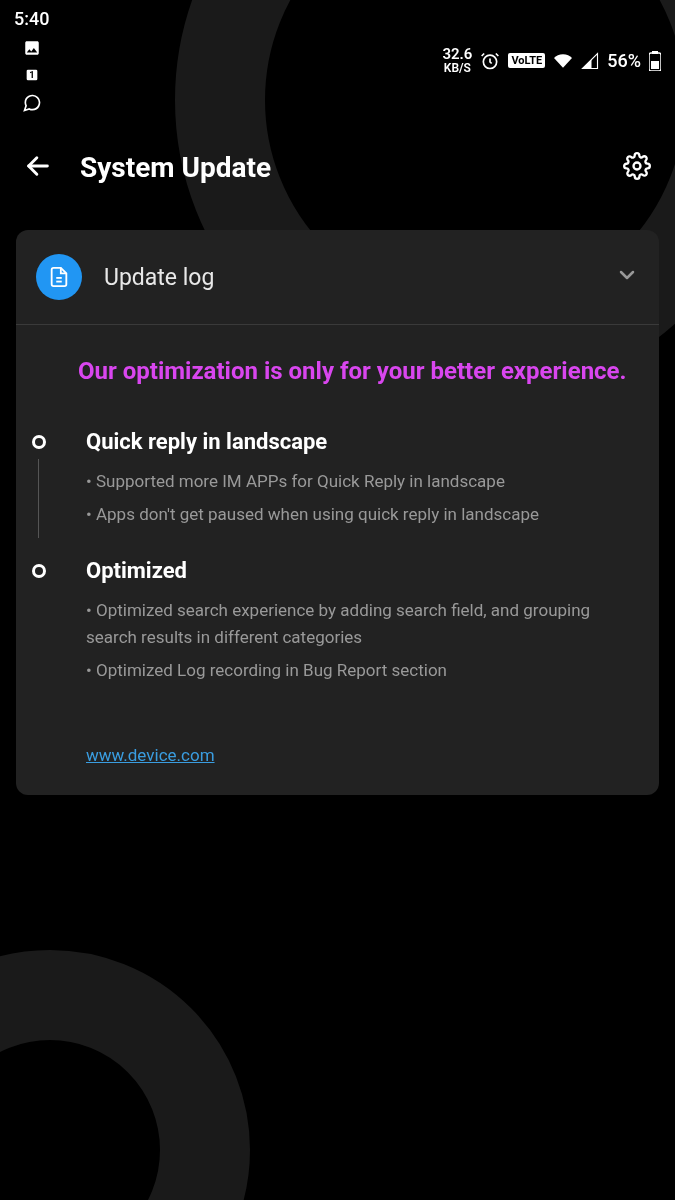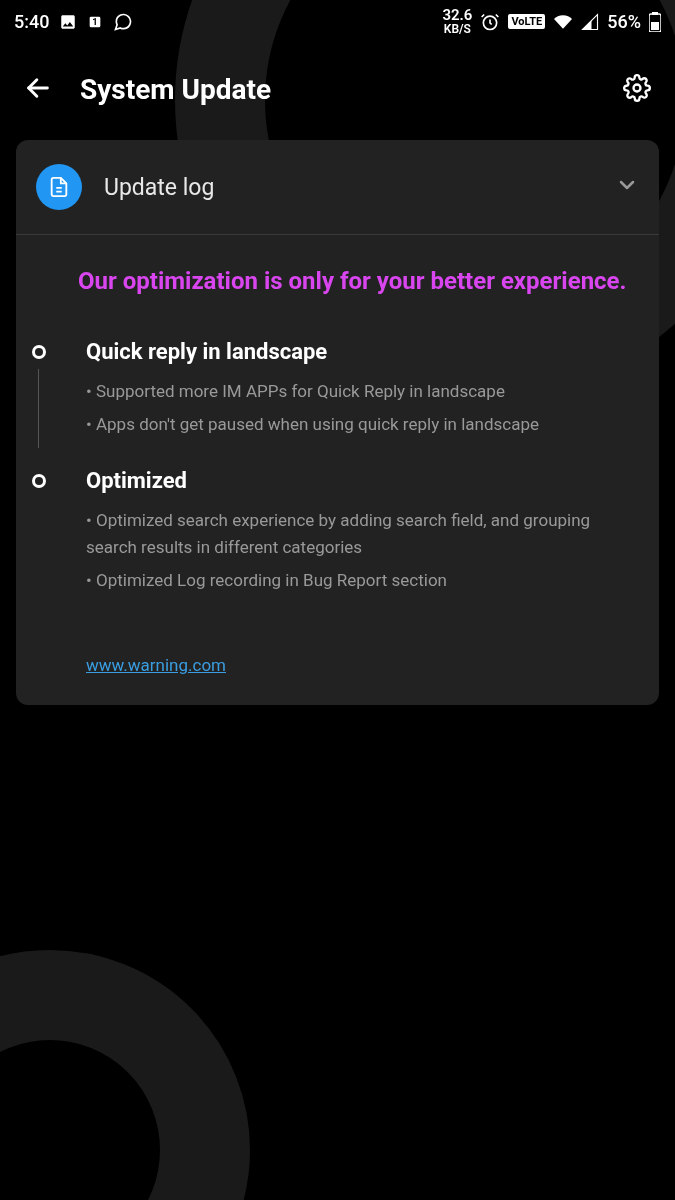--- a/index.html
+++ b/index.html
@@ -49,20 +49,21 @@
       justify-content: space-between;
       align-items: center;
       padding: 8px 14px;
       font-size: 18px;
       font-weight: 500;
     }
     .status-left {
       display: flex;
       align-items: center;
       gap: 10px;
+      flex-direction: column;
     }
     .status-right {
       display: flex;
       align-items: center;
       gap: 8px;
     }
     .status-icon {
       display: flex;
       align-items: center;
     }
@@ -102,21 +103,21 @@
       align-items: center;
       gap: 28px;
     }
     .page-title {
       font-size: 28px;
       font-weight: 700;
     }
     .card {
       position: relative;
       z-index: 10;
-      margin: 4px 16px;
+      margin: 16px 16px;
       background: #222222;
       border-radius: 12px;
       overflow: hidden;
     }
     .card-header {
       display: flex;
       align-items: center;
       padding: 24px 20px;
       border-bottom: 1px solid #3a3a3a;
     }
@@ -301,15 +302,15 @@
       <div class="section-item">•  Apps don't get paused when using quick reply in landscape</div>
     </div>
 
     <div class="section">
       <div class="section-marker"></div>
       <div class="section-title">Optimized</div>
       <div class="section-item">•  Optimized search experience by adding search field, and grouping search results in different categories</div>
       <div class="section-item">•  Optimized Log recording in Bug Report section</div>
     </div>
 
-    <a class="link">www.warning.com</a>
+    <a class="link">www.device.com</a>
   </div>
 </div>
 
 </body></html>

